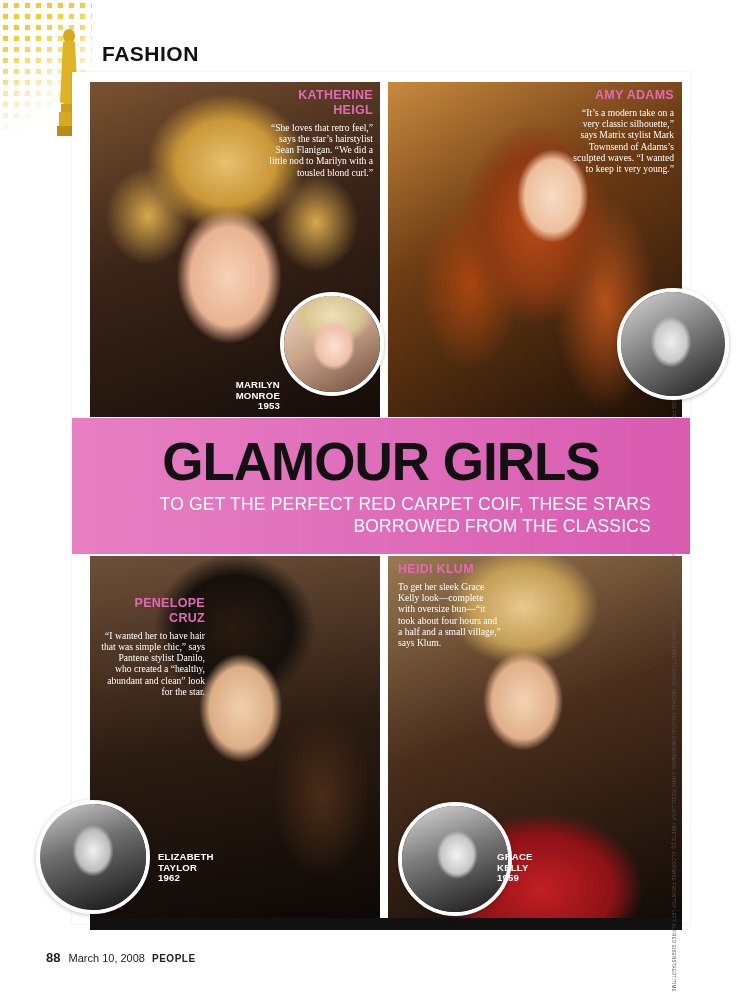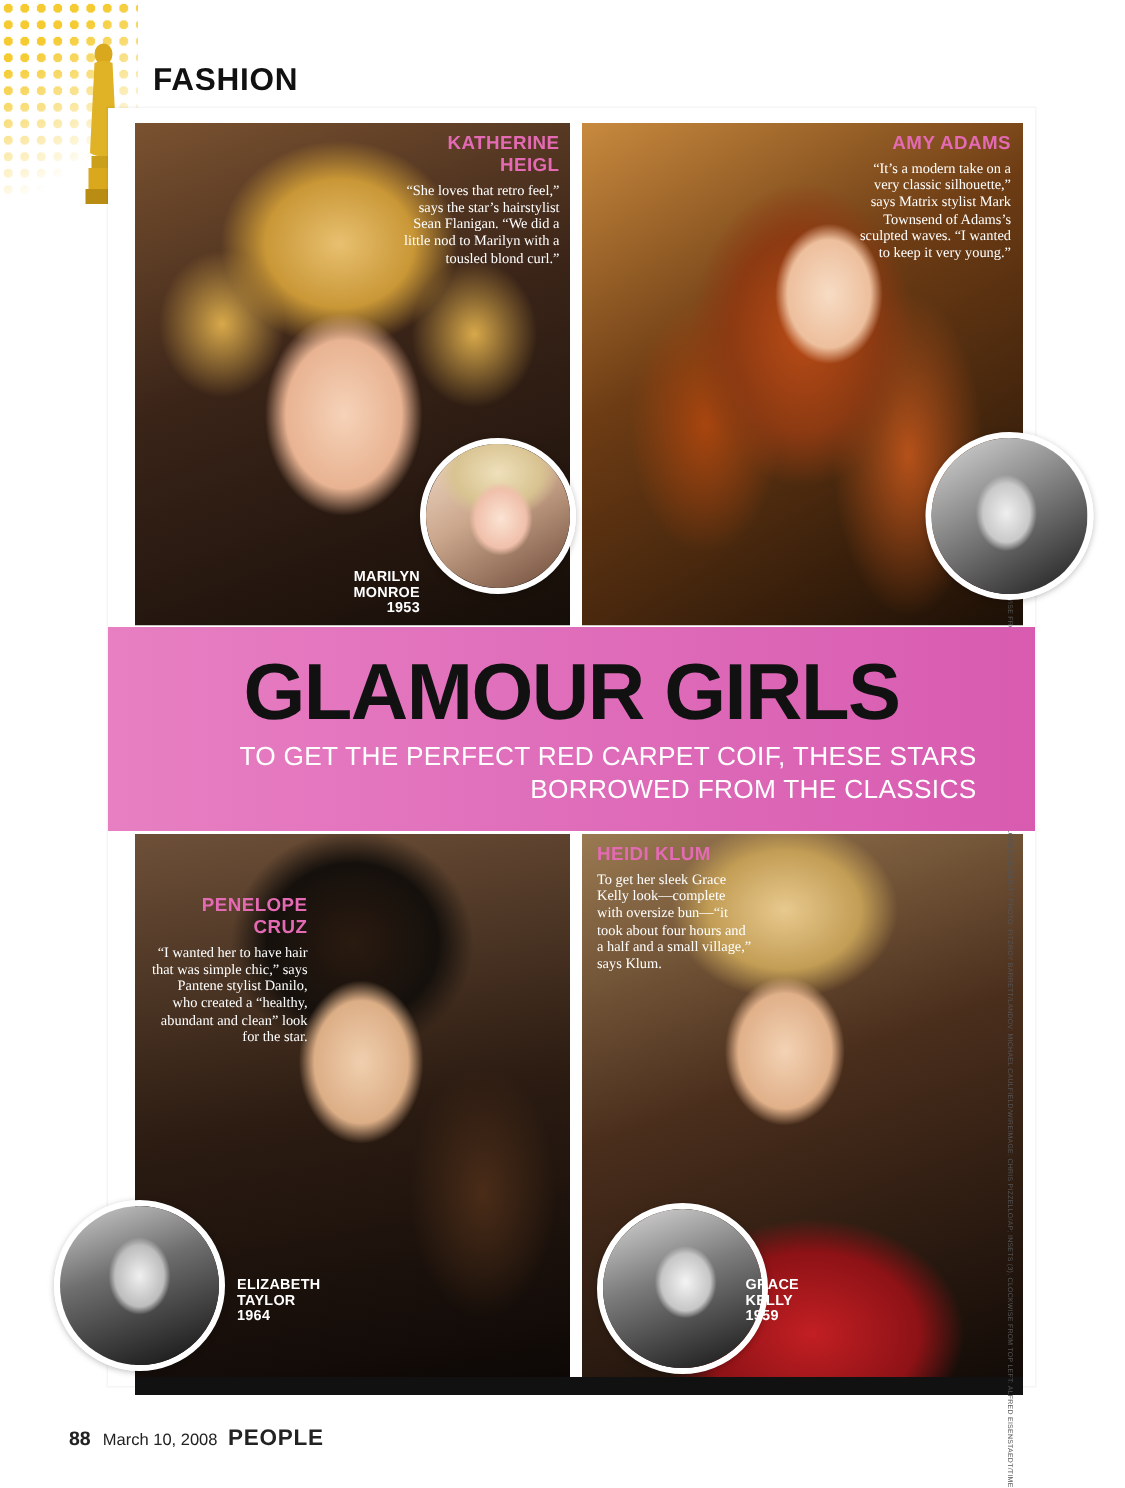--- a/index.html
+++ b/index.html
@@ -236,21 +236,21 @@
     font-size: 11px;
     color: #222;
   }
   .folio .pg {
     font-weight: bold;
     font-size: 13px;
     margin-right: 5px;
   }
   .folio .brand {
     font-weight: bold;
-    font-size: 15px;
+    font-size: 10px;
     letter-spacing: 0.5px;
     margin-left: 4px;
   }
 
   
   .credits {
     position: absolute;
     left: 676px; top: 380px;
     width: 260px;
     transform: rotate(90deg);
@@ -334,21 +334,21 @@
   <span>LAKE</span><br>
   <span>1942</span>
 </div>
 
 <div class="circle c-taylor">
   <div class="inner img-taylor"></div>
 </div>
 <div class="circle-cap cc-taylor">
   <span>ELIZABETH</span><br>
   <span>TAYLOR</span><br>
-  <span>1964</span>
+  <span>1962</span>
 </div>
 
 <div class="circle c-kelly">
   <div class="inner img-kelly"></div>
 </div>
 <div class="circle-cap cc-kelly">
   <span>GRACE</span><br>
   <span>KELLY</span><br>
   <span>1959</span>
 </div>

